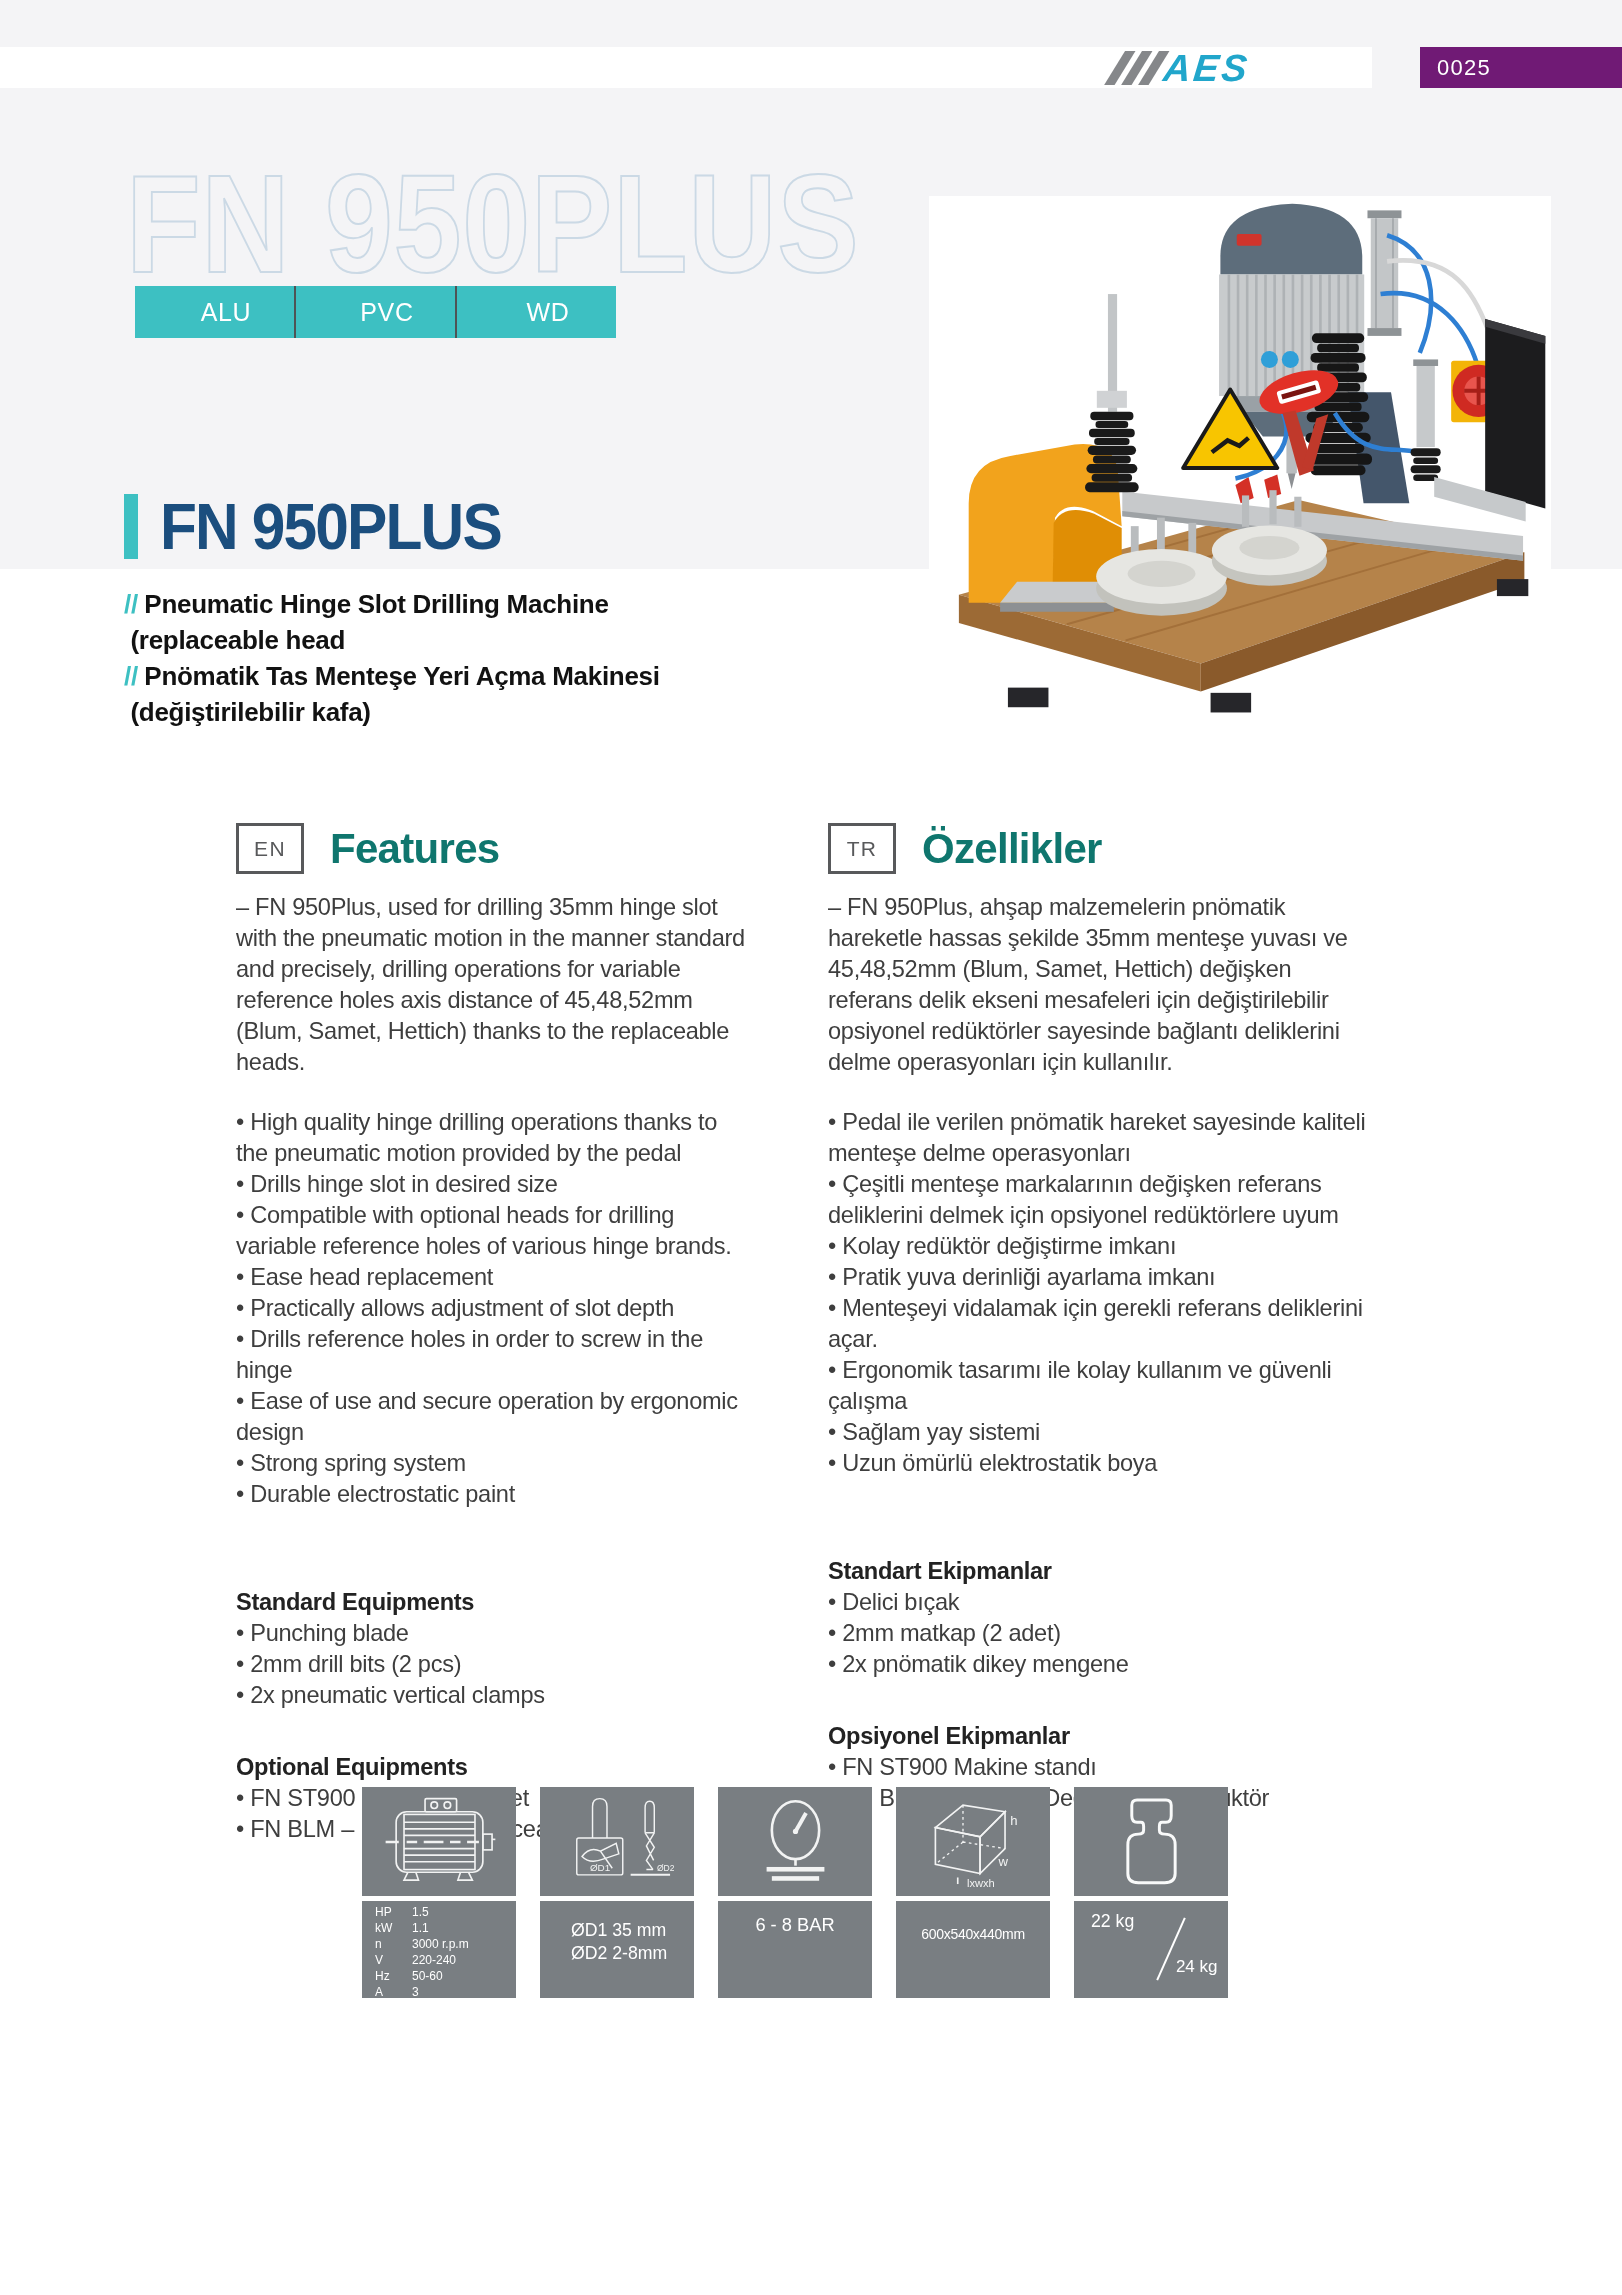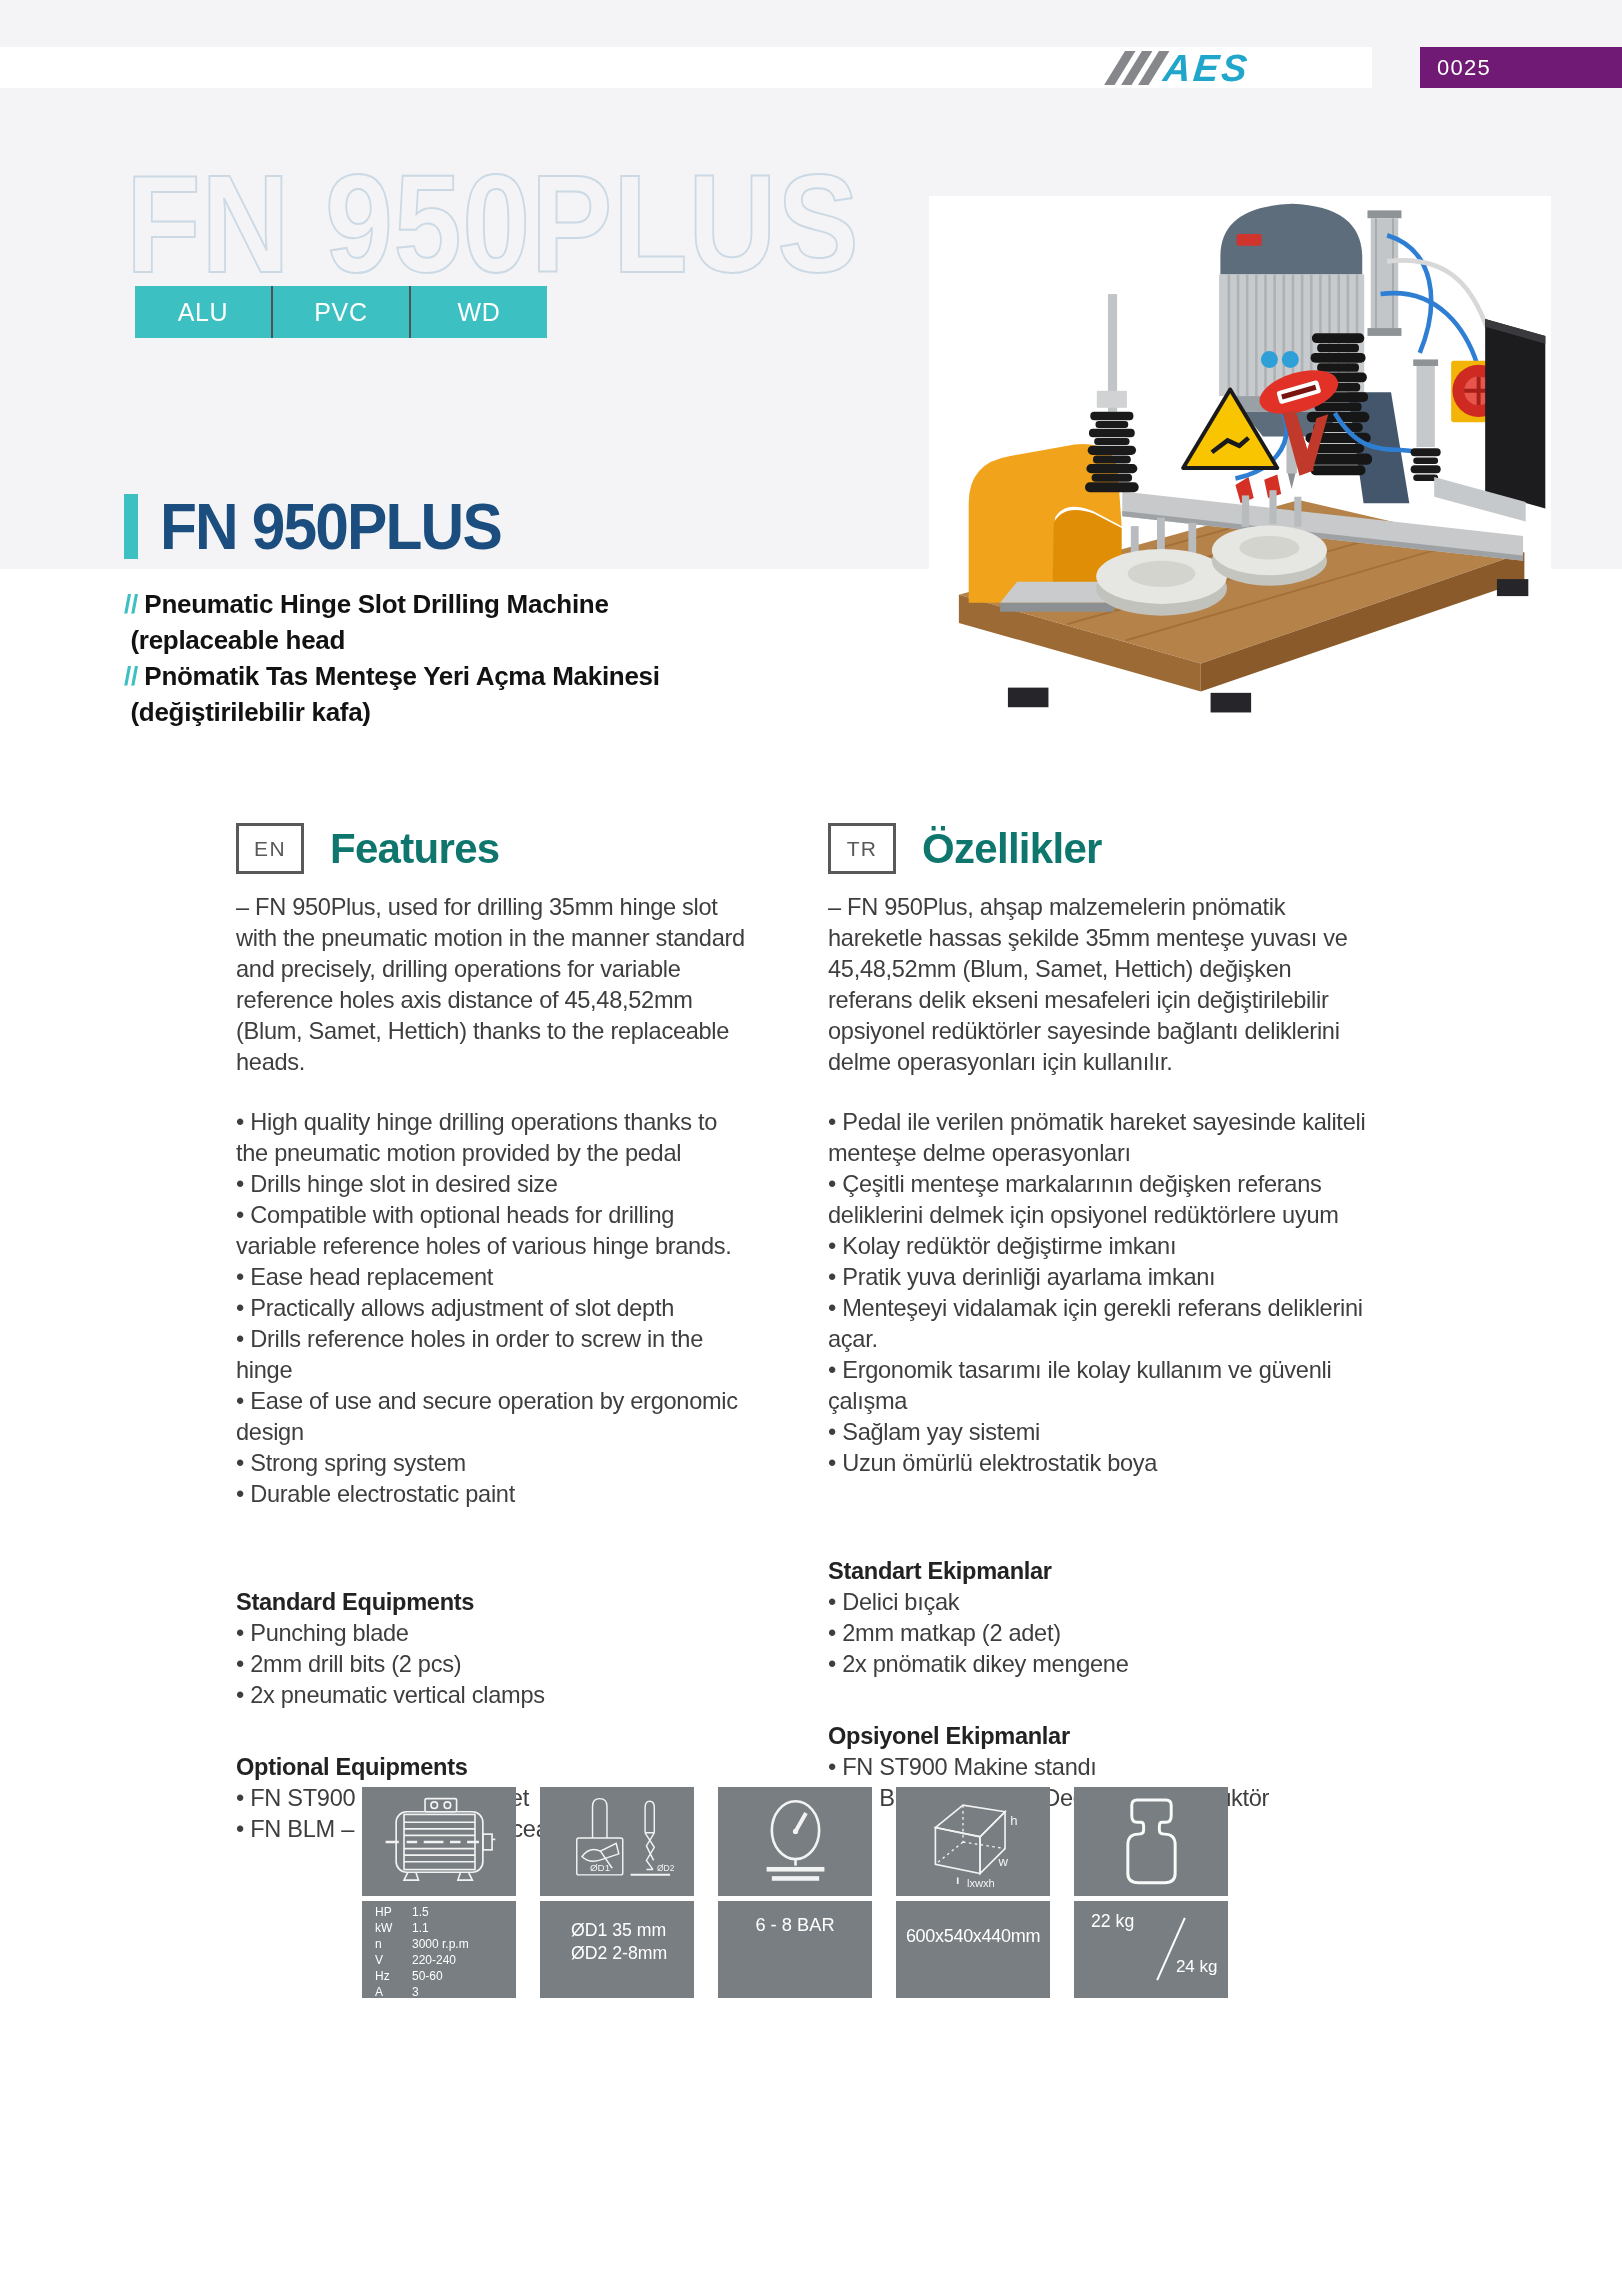--- a/index.html
+++ b/index.html
@@ -19,21 +19,21 @@
     padding-left:17px;box-sizing:border-box;letter-spacing:1.3px;}
 
   
   .watermark{left:126px;top:154px;font-size:139px;font-weight:700;line-height:1;
     letter-spacing:0.7px;color:transparent;-webkit-text-stroke:2px #cbd9e5;
     transform:scaleX(.88);transform-origin:left top;white-space:nowrap;}
 
   
   .tabs{left:135px;top:286px;display:flex;}
   .tab{width:136px;height:52px;background:#3dc0c2;display:flex;align-items:center;
-    justify-content:center;}
+    justify-content:center;padding-left:23px;}
   .tab + .tab{border-left:2.6px solid #4f5355;}
   .tab span{color:#ffffff;font-size:25px;letter-spacing:0.7px;}
 
   
   .title-block{left:124px;top:493px;display:flex;align-items:stretch;height:68px;}
   .title-bar{width:14.4px;height:65px;background:#3dc0c2;margin-top:1.3px;}
   h1.product-title{margin:0 0 0 22px;font-size:65px;line-height:68px;font-weight:700;
     color:#1b4e7e;letter-spacing:-2px;transform:scaleX(.93);transform-origin:left center;
     white-space:nowrap;}
 
@@ -62,21 +62,21 @@
   .specs{left:362px;top:1787px;display:flex;gap:24px;}
   .spec{width:154px;display:flex;flex-direction:column;}
   .spec-icon{height:109px;background:#797e82;display:flex;align-items:center;
     justify-content:center;}
   .spec-text{height:97px;background:#797e82;margin-top:4.6px;color:#ffffff;
     box-sizing:border-box;position:relative;}
   .motor-rows{padding:3.3px 0 0 13px;font-size:12px;line-height:16px;}
   .motor-rows .spec-row span:first-child{display:inline-block;width:37px;}
   .drill-lines{padding:18.3px 0 0 31px;font-size:17.7px;line-height:23px;}
   .center-label{text-align:center;padding-top:13px;font-size:18.3px;}
-  .dim-label{text-align:center;padding-top:25px;font-size:18px;letter-spacing:-0.3px;}
+  .dim-label{text-align:center;padding-top:25px;font-size:14px;letter-spacing:-0.3px;}
   .wt-top{position:absolute;left:17px;top:10.5px;font-size:17.7px;}
   .wt-bottom{position:absolute;right:10.5px;top:56px;font-size:17px;}
   .wt-slash{position:absolute;left:96px;top:14.4px;width:2px;height:68px;
     background:#ffffff;transform:rotate(24deg);}
 
   
   .photo{left:929px;top:196px;width:622px;height:523px;background:#ffffff;}
   svg text{font-family:"Liberation Sans", sans-serif;}
 </style>
 </head>

